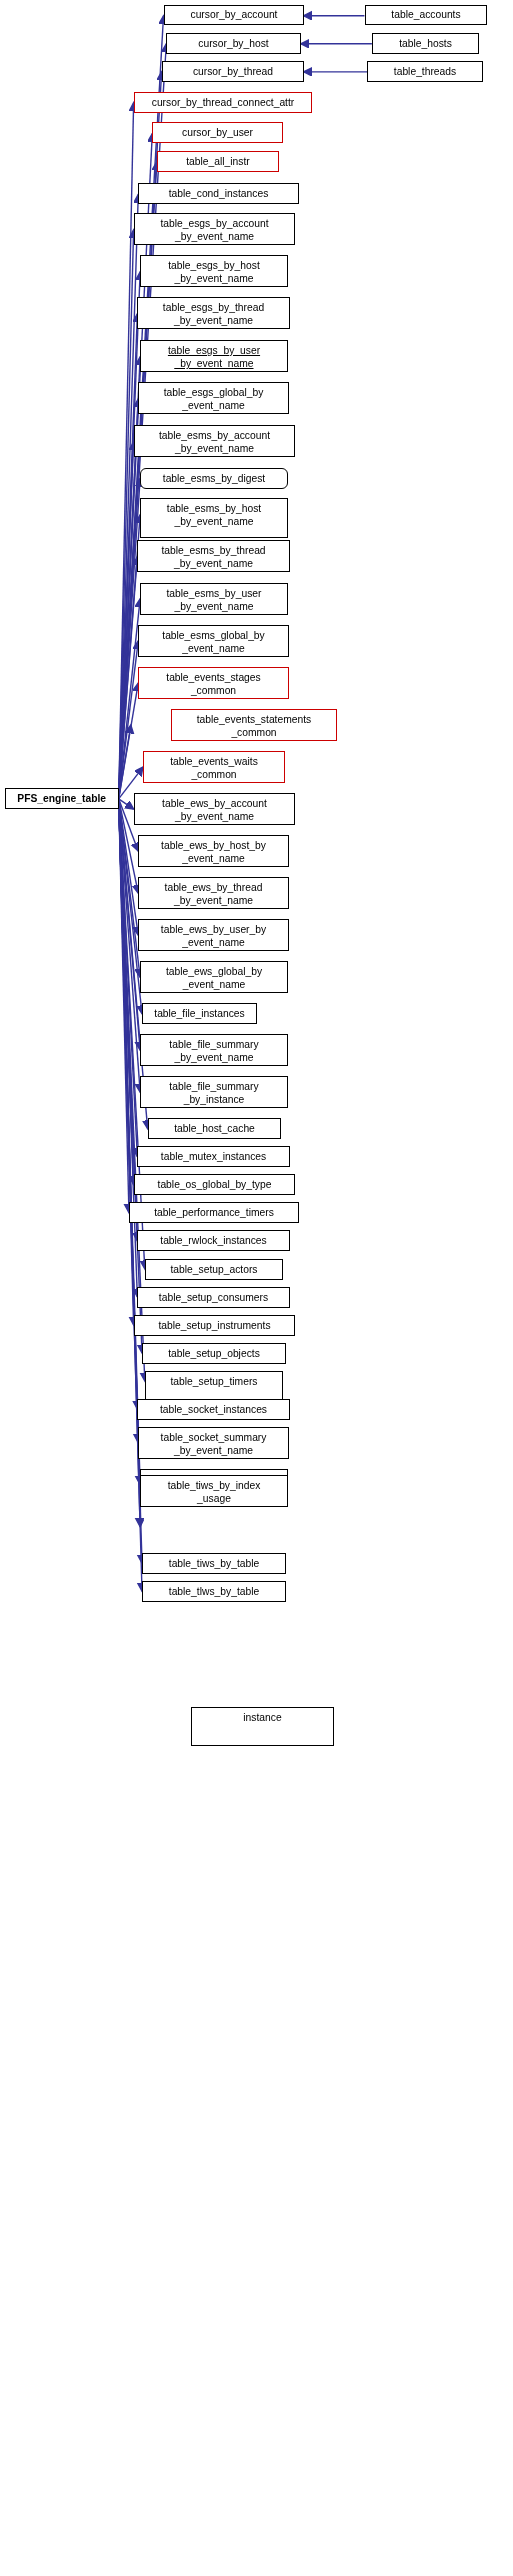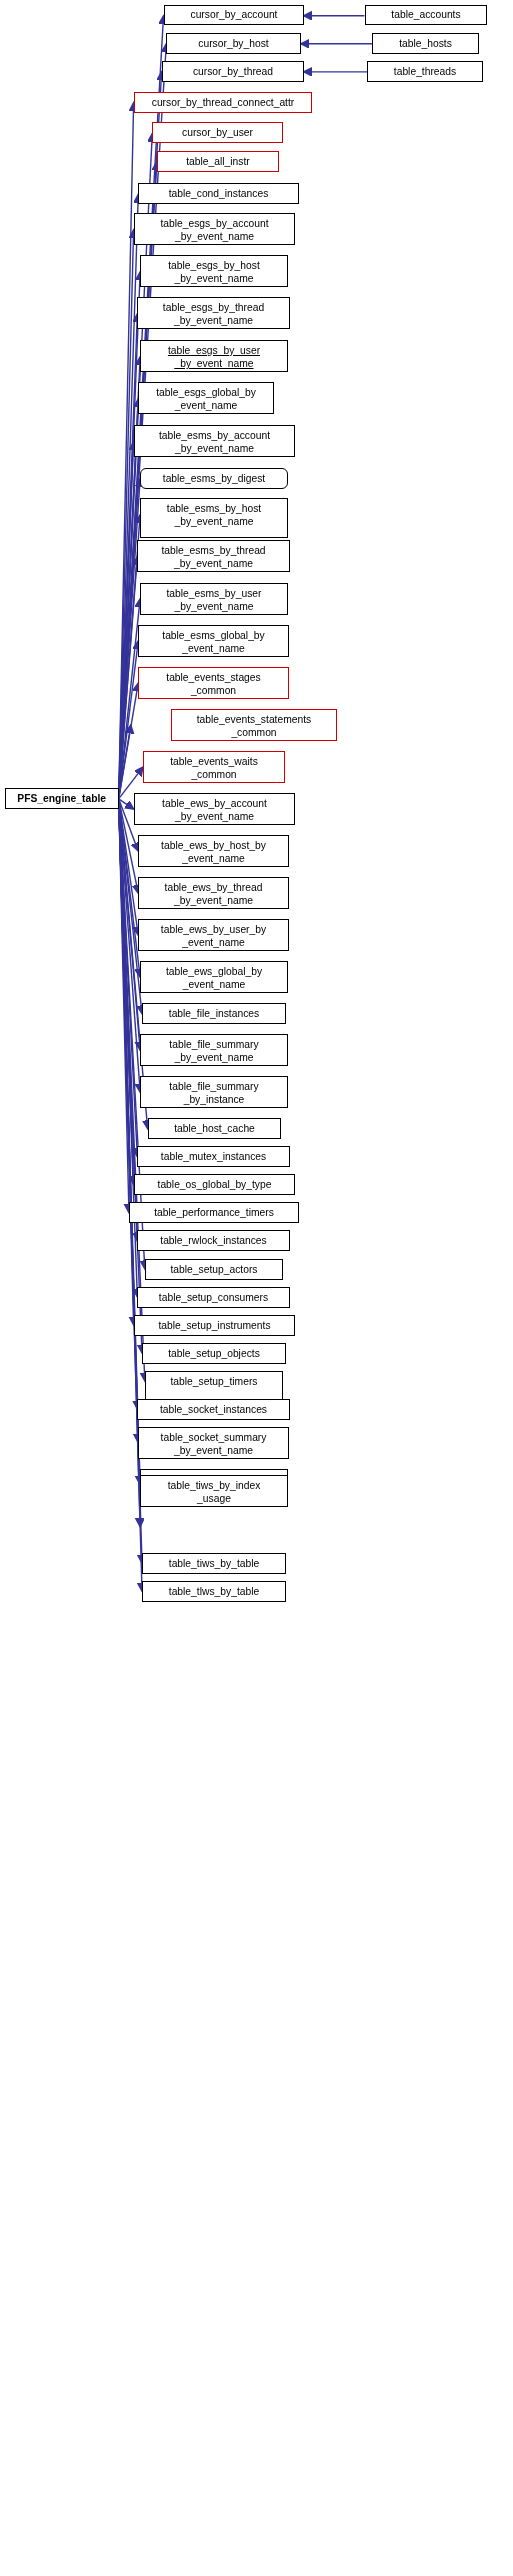--- a/index.html
+++ b/index.html
@@ -121,36 +121,36 @@
   <div class="node" style="left:166px;top:33px;width:135px;height:20.6px;">cursor_by_host</div>
   <div class="node" style="left:162px;top:61px;width:142px;height:20.6px;">cursor_by_thread</div>
   <div class="node red-border" style="left:134px;top:92px;width:178px;height:20.6px;">cursor_by_thread_connect_attr</div>
   <div class="node red-border" style="left:152px;top:122px;width:131px;height:20.6px;">cursor_by_user</div>
   <div class="node red-border" style="left:157px;top:151px;width:122px;height:20.6px;">table_all_instr</div>
   <div class="node" style="left:138px;top:183px;width:161px;height:20.6px;">table_cond_instances</div>
   <div class="node" style="left:134px;top:213px;width:161px;height:32px;">table_esgs_by_account<br>_by_event_name</div>
   <div class="node" style="left:140px;top:255px;width:148px;height:32px;">table_esgs_by_host<br>_by_event_name</div>
   <div class="node" style="left:137px;top:297px;width:153px;height:32px;">table_esgs_by_thread<br>_by_event_name</div>
   <div class="node" style="left:140px;top:340px;width:148px;height:32px;text-decoration:underline;">table_esgs_by_user<br>_by_event_name</div>
-  <div class="node" style="left:138px;top:382px;width:136px;height:32px;">table_esgs_global_by<br>_event_name</div>
+  <div class="node" style="left:138px;top:382px;width:151px;height:32px;">table_esgs_global_by<br>_event_name</div>
   <div class="node" style="left:134px;top:425px;width:161px;height:32px;">table_esms_by_account<br>_by_event_name</div>
   <div class="node" style="left:140px;top:468px;width:148px;height:20.6px;border-radius:6px;">table_esms_by_digest</div>
   <div class="node" style="left:140px;top:498px;width:148px;height:40px;">table_esms_by_host<br>_by_event_name</div>
   <div class="node" style="left:137px;top:540px;width:153px;height:32px;">table_esms_by_thread<br>_by_event_name</div>
   <div class="node" style="left:140px;top:583px;width:148px;height:32px;">table_esms_by_user<br>_by_event_name</div>
   <div class="node" style="left:138px;top:625px;width:151px;height:32px;">table_esms_global_by<br>_event_name</div>
   <div class="node red-border" style="left:138px;top:667px;width:151px;height:32px;">table_events_stages<br>_common</div>
   <div class="node red-border" style="left:131px;top:709px;width:166px;height:32px;margin-left:40px;">table_events_statements<br>_common</div>
   <div class="node red-border" style="left:143px;top:751px;width:142px;height:32px;">table_events_waits<br>_common</div>
   <div class="node" style="left:134px;top:793px;width:161px;height:32px;">table_ews_by_account<br>_by_event_name</div>
   <div class="node" style="left:138px;top:835px;width:151px;height:32px;">table_ews_by_host_by<br>_event_name</div>
   <div class="node" style="left:138px;top:877px;width:151px;height:32px;">table_ews_by_thread<br>_by_event_name</div>
   <div class="node" style="left:138px;top:919px;width:151px;height:32px;">table_ews_by_user_by<br>_event_name</div>
   <div class="node" style="left:140px;top:961px;width:148px;height:32px;">table_ews_global_by<br>_event_name</div>
-  <div class="node" style="left:142px;top:1003px;width:144px;height:20.6px;">table_file_instances</div>
+  <div class="node" style="left:142px;top:1003px;width:115px;height:20.6px;">table_file_instances</div>
   <div class="node" style="left:140px;top:1034px;width:148px;height:32px;">table_file_summary<br>_by_event_name</div>
   <div class="node" style="left:140px;top:1076px;width:148px;height:32px;">table_file_summary<br>_by_instance</div>
   <div class="node" style="left:148px;top:1118px;width:133px;height:20.6px;">table_host_cache</div>
   <div class="node" style="left:137px;top:1146px;width:153px;height:20.6px;">table_mutex_instances</div>
   <div class="node" style="left:134px;top:1174px;width:161px;height:20.6px;">table_os_global_by_type</div>
   <div class="node" style="left:129px;top:1202px;width:170px;height:20.6px;">table_performance_timers</div>
   <div class="node" style="left:137px;top:1230px;width:153px;height:20.6px;">table_rwlock_instances</div>
   <div class="node" style="left:145px;top:1259px;width:138px;height:20.6px;">table_setup_actors</div>
   <div class="node" style="left:137px;top:1287px;width:153px;height:20.6px;">table_setup_consumers</div>
   <div class="node" style="left:134px;top:1315px;width:161px;height:20.6px;">table_setup_instruments</div>
@@ -162,14 +162,15 @@
   <div class="node" style="left:140px;top:1475px;width:148px;height:32px;">table_tiws_by_index<br>_usage</div>
   <div class="node" style="left:142px;top:1553px;width:144px;height:20.6px;">table_tiws_by_table</div>
   <div class="node" style="left:142px;top:1581px;width:144px;height:20.6px;">table_tlws_by_table</div>
 
   <div class="node" style="left:365px;top:4.7px;width:122px;height:20.6px;">table_accounts</div>
   <div class="node" style="left:372px;top:33px;width:107px;height:20.6px;">table_hosts</div>
   <div class="node" style="left:367px;top:61px;width:116px;height:20.6px;">table_threads</div>
 
   <div class="node bold-border" style="left:4.7px;top:788px;width:114px;height:20.6px;">PFS_engine_table</div>
 
+  <div class="node" style="left:191px;top:1707px;width:143px;height:39px;">instance</div>
 </div>
 
 
 </body></html>

